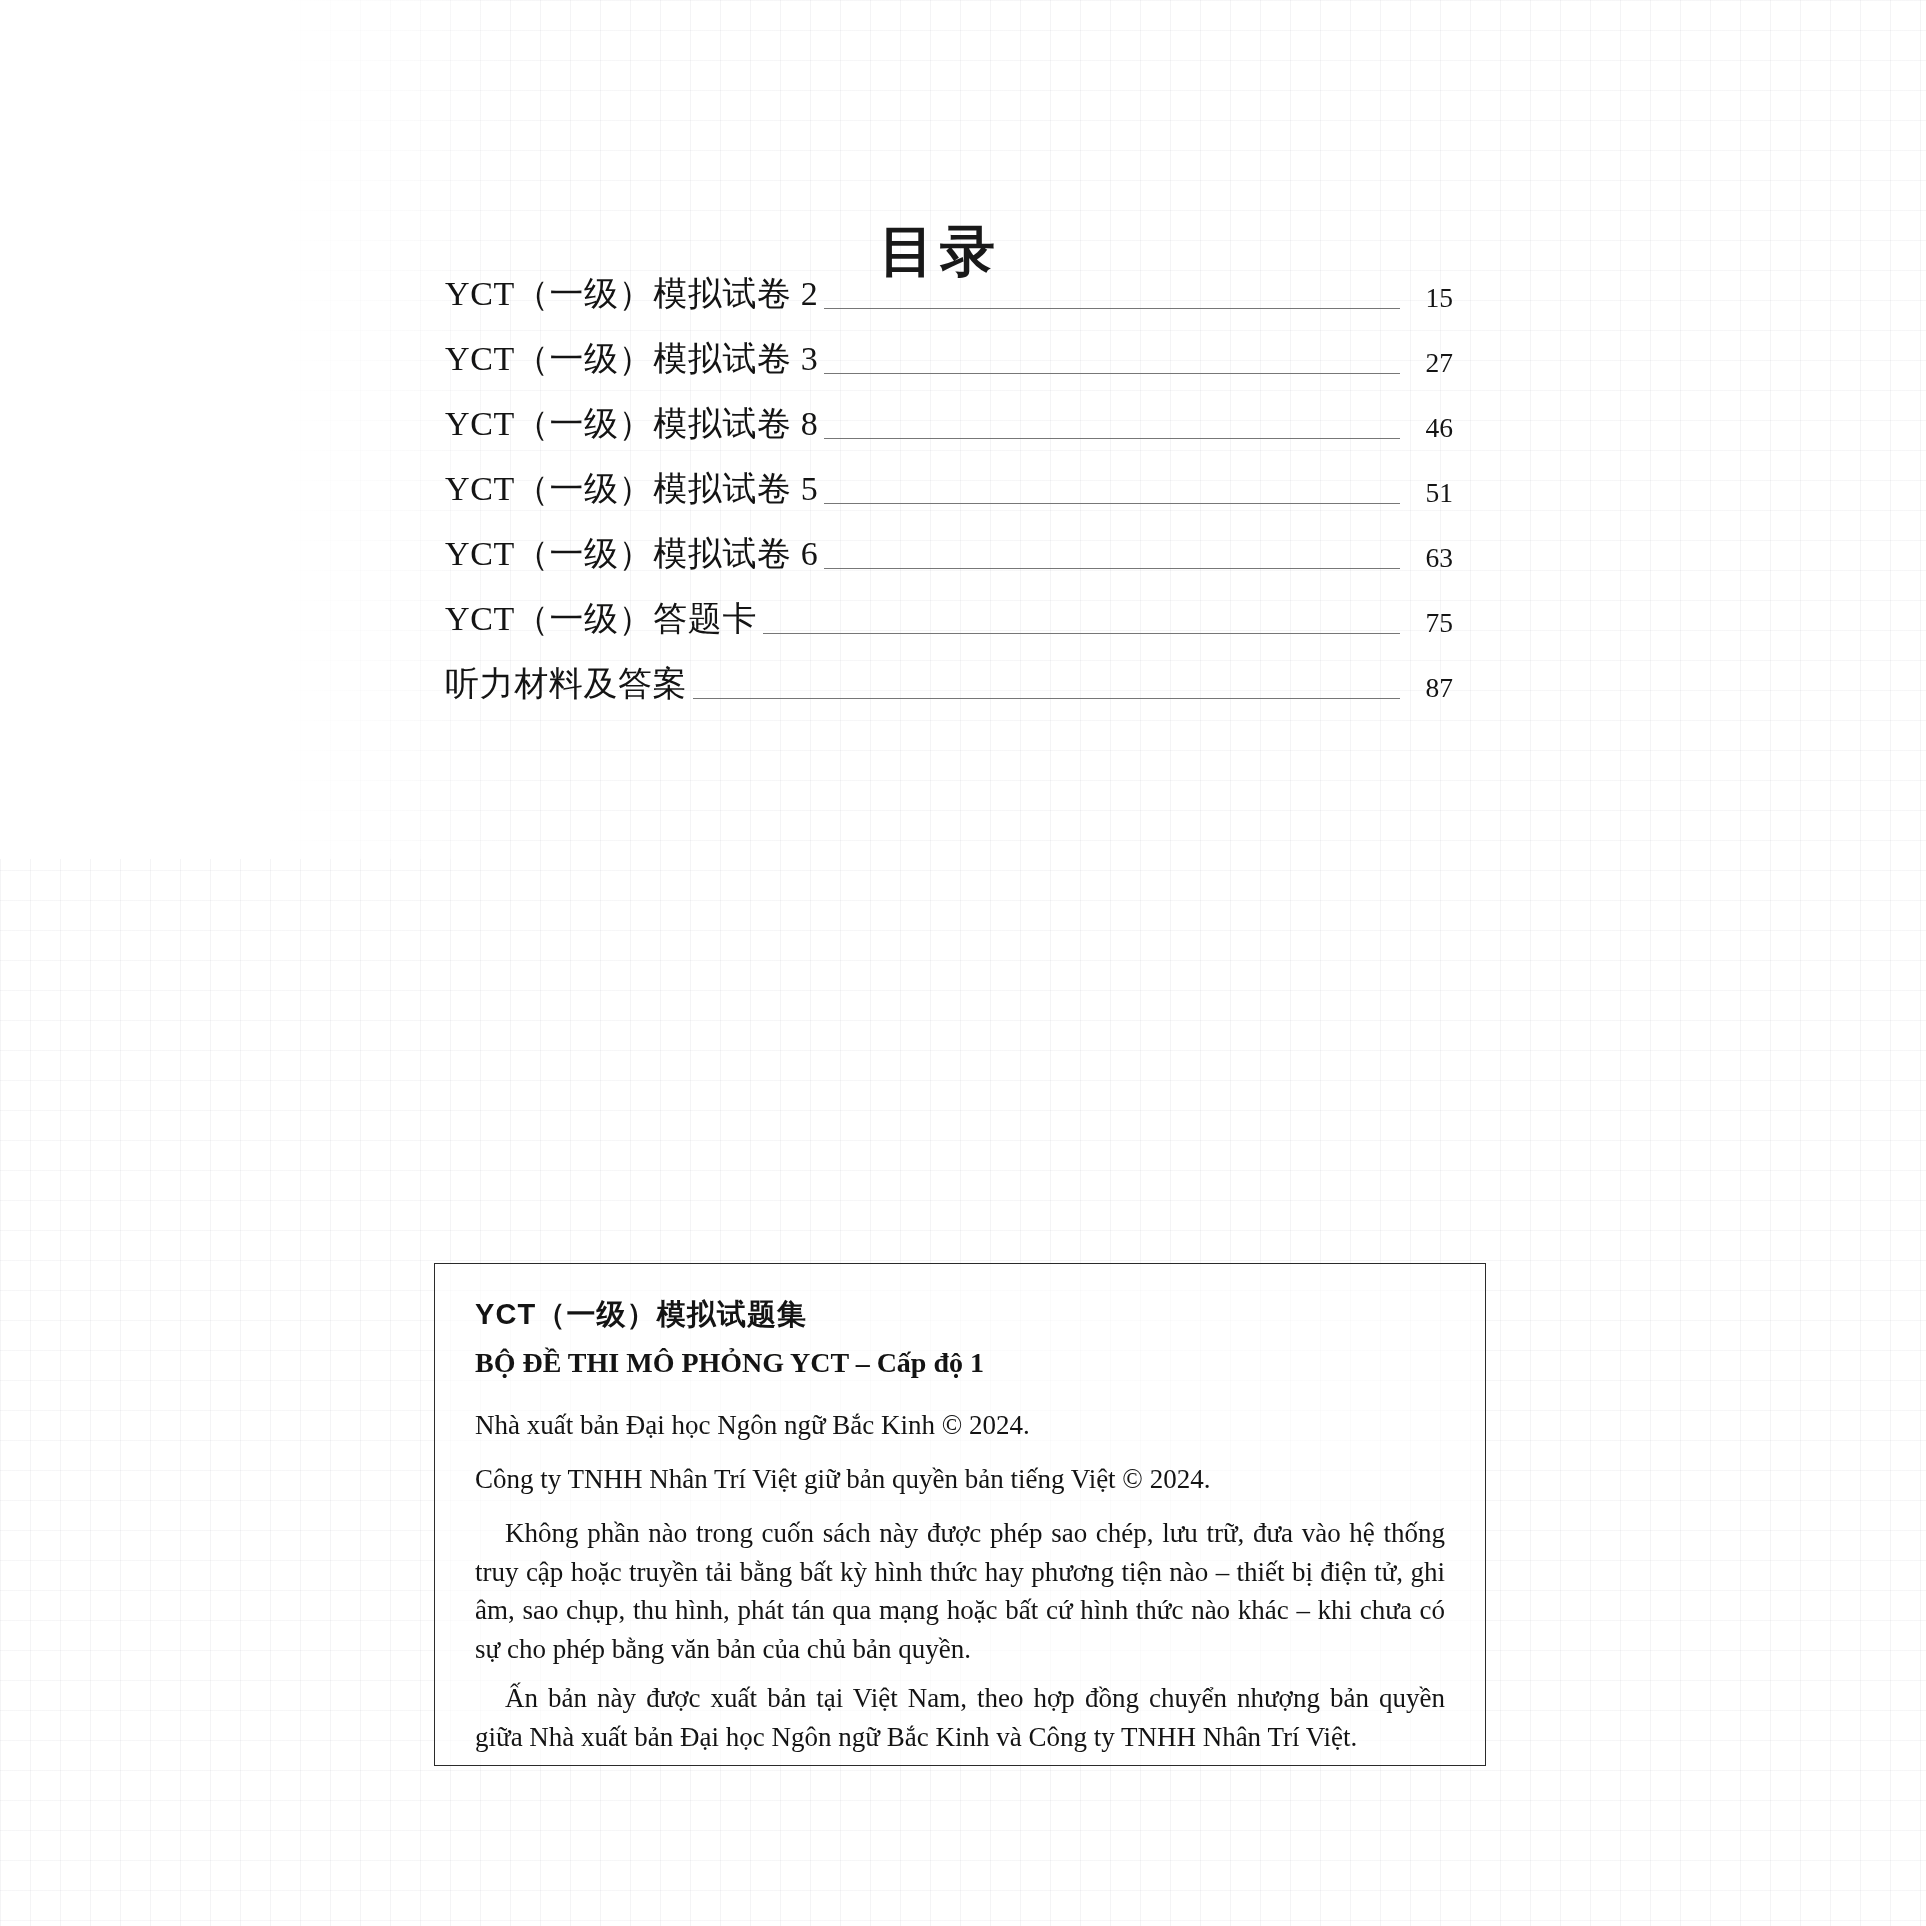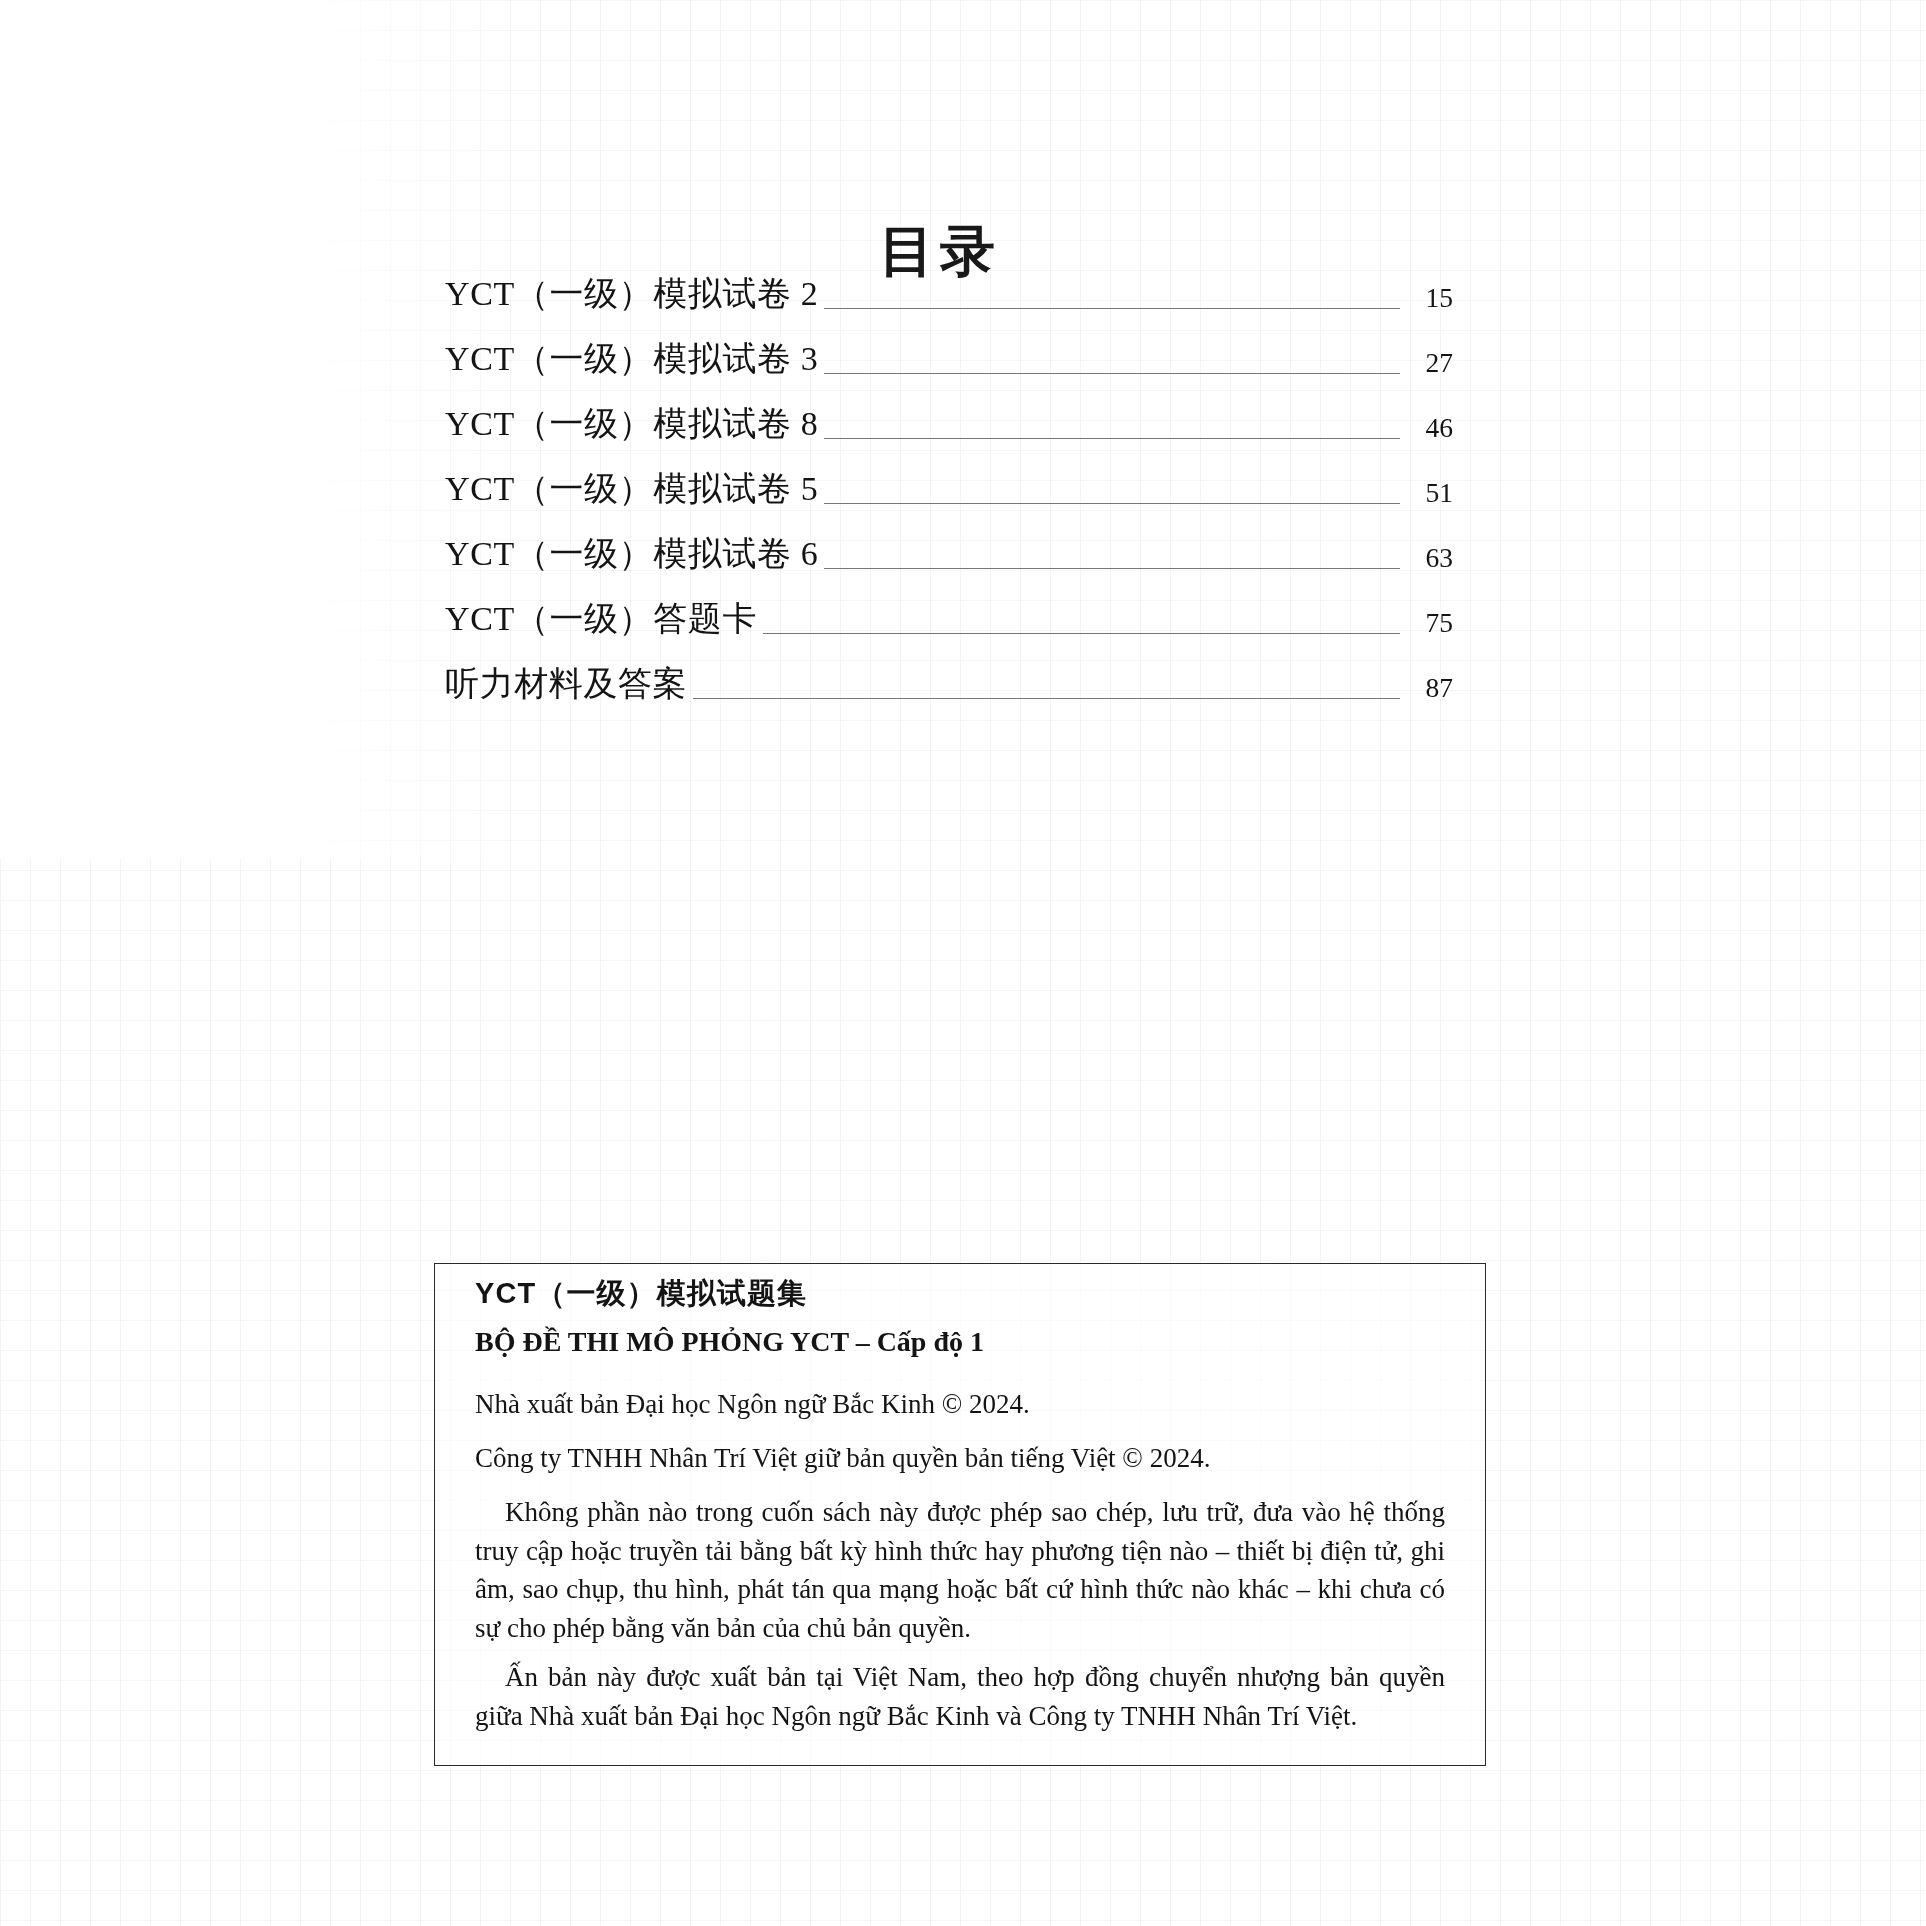--- a/index.html
+++ b/index.html
@@ -59,21 +59,21 @@
     min-width:46px;
     text-align:right;
   }
   .copyright-box{
     position:absolute;
     left:434px;top:1263px;
     width:1052px;height:503px;
     box-sizing:border-box;
     border:1.7px solid #2b2b2b;
     background:rgba(255,255,255,0.6);
-    padding:11px 40px 0 40px;
+    padding:32px 40px 0 40px;
     overflow:hidden;
   }
   .box-title-zh{
     font-family:"Liberation Sans","DejaVu Sans",sans-serif;
     font-weight:700;
     font-size:29px;
     line-height:1.25;
     letter-spacing:1.1px;
     margin:0 0 13.7px 0;
   }

